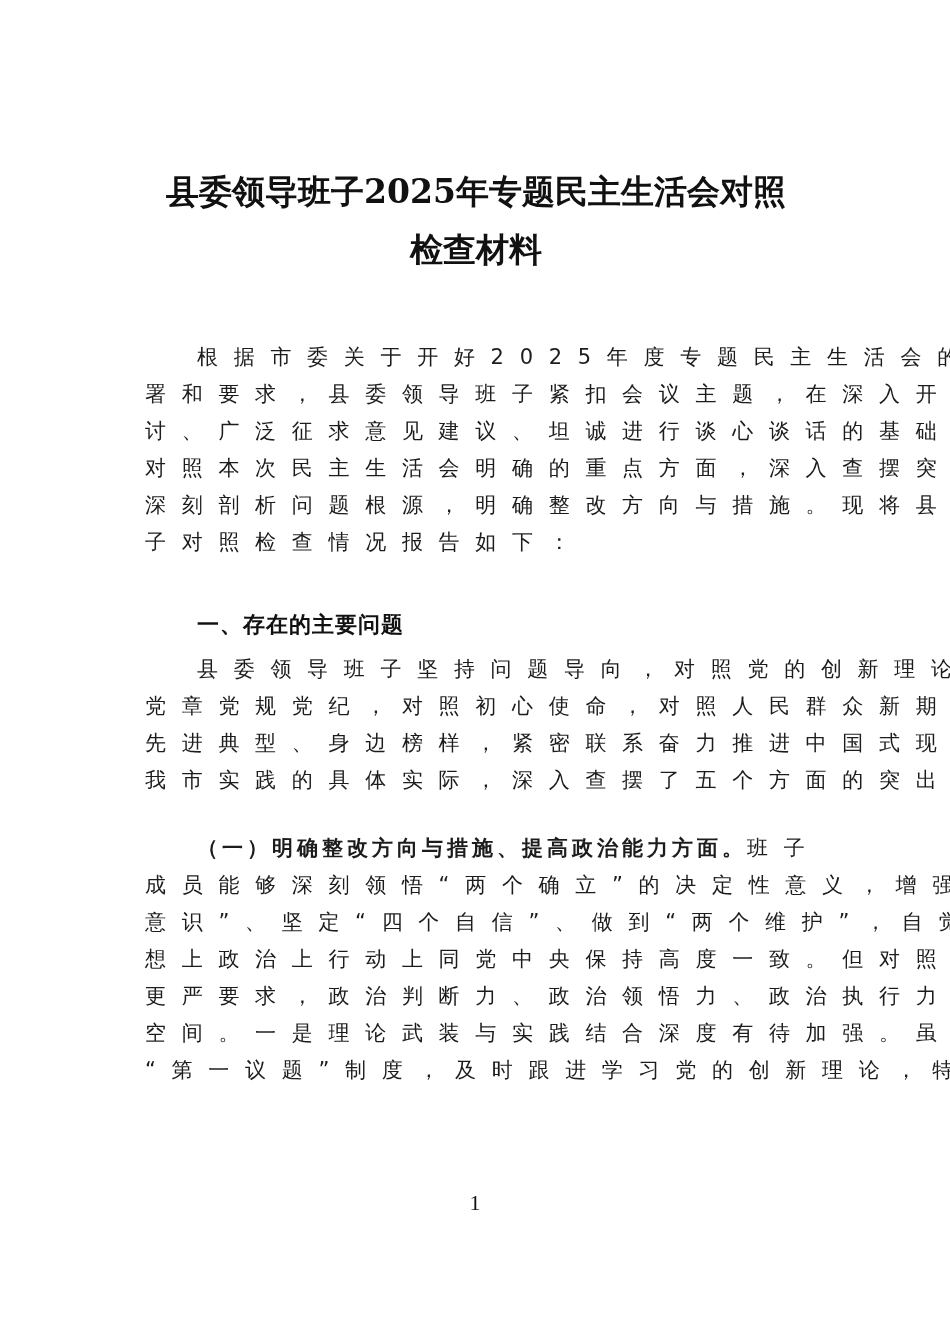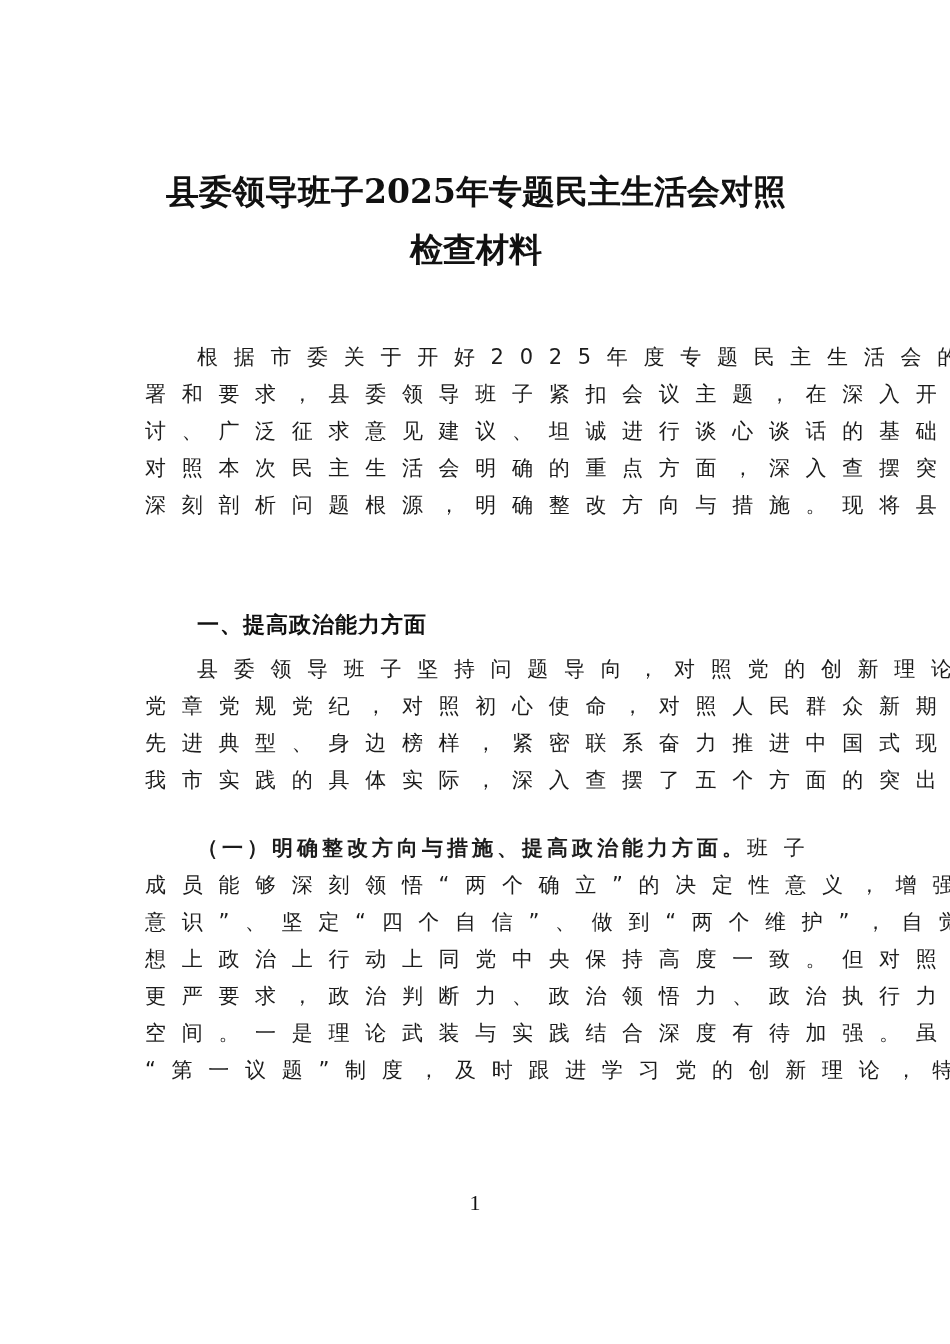--- a/index.html
+++ b/index.html
@@ -83,22 +83,23 @@
 <div class="page">
 
   <div class="title l1">县委领导班子2025年专题民主生活会对照</div>
   <div class="title l2">检查材料</div>
 
   <div class="line indent" style="top:339px;">根据市委关于开好2025年度专题民主生活会的统一部</div>
   <div class="line" style="top:376px;">署和要求，县委领导班子紧扣会议主题，在深入开展学习研</div>
   <div class="line" style="top:413px;">讨、广泛征求意见建议、坦诚进行谈心谈话的基础上，认真</div>
   <div class="line" style="top:450px;">对照本次民主生活会明确的重点方面，深入查摆突出问题，</div>
   <div class="line" style="top:487px;">深刻剖析问题根源，明确整改方向与措施。现将县委领导班</div>
+  <div class="line" style="top:524px;">子对照检查情况报告如下：</div>
 
-  <div class="heading" style="top:606px;">一、提高政治能力方面</div>
+  <div class="heading" style="top:606px;">一、存在的主要问题</div>
 
   <div class="line indent" style="top:651px;">县委领导班子坚持问题导向，对照党的创新理论，对照</div>
   <div class="line" style="top:688px;">党章党规党纪，对照初心使命，对照人民群众新期待，对照</div>
   <div class="line" style="top:725px;">先进典型、身边榜样，紧密联系奋力推进中国式现代化建设</div>
   <div class="line" style="top:762px;">我市实践的具体实际，深入查摆了五个方面的突出问题。</div>
 
   <div class="line indent" style="top:830px; letter-spacing:0;">
     <span class="bold-lead">（一）明确整改方向与措施、提高政治能力方面。</span><span style="letter-spacing:15.7px;text-align:right;">班子</span>
   </div>
   <div class="line" style="top:867px;">成员能够深刻领悟“两个确立”的决定性意义，增强“四个</div>

